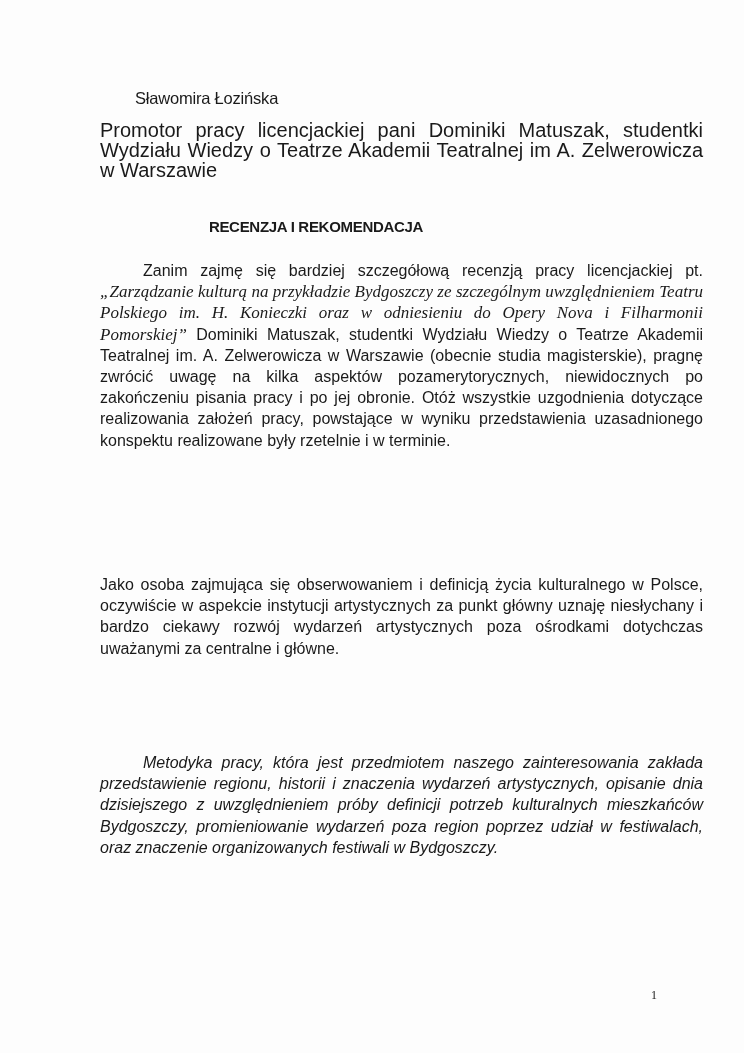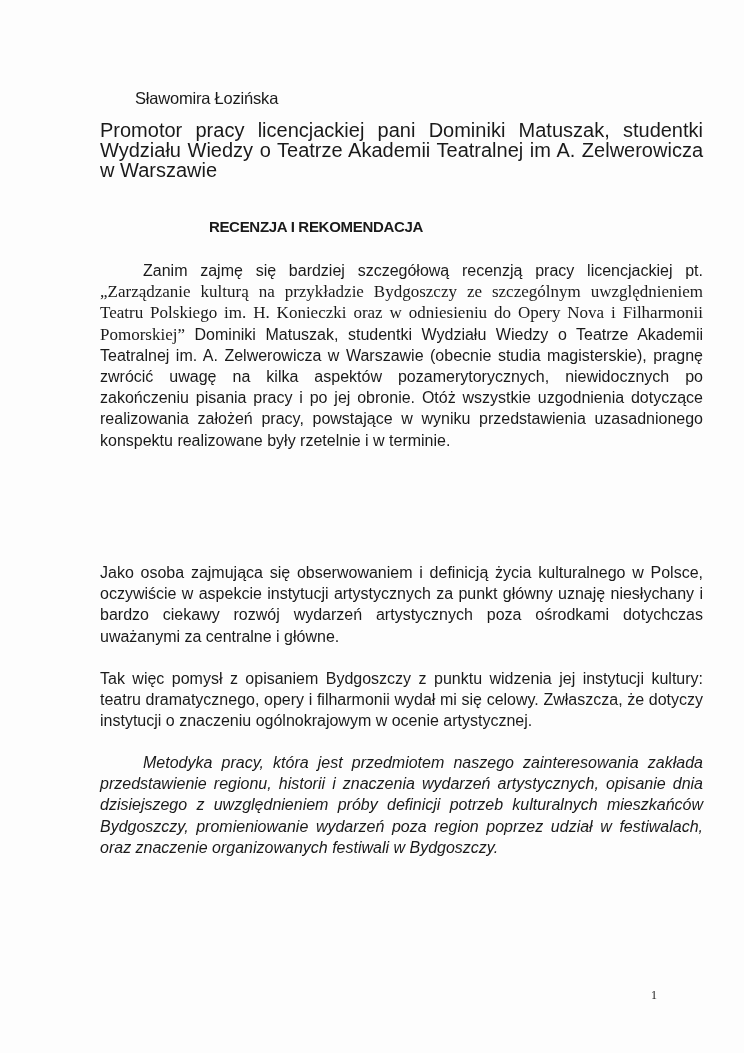--- a/index.html
+++ b/index.html
@@ -1,43 +1,42 @@
 <!DOCTYPE html>
 <html><head>
 <meta charset="utf-8">
 <style>
   html, body { margin: 0; padding: 0; background: #ffffff; }
   body { width: 744px; height: 1053px; position: relative; overflow: hidden; color: #1a1a1a; }
   .page { position: absolute; left: 0; top: 0; width: 744px; height: 1053px; background: #fdfdfd; }
   .sans { font-family: "Liberation Sans", "DejaVu Sans", sans-serif; }
-  .serif-i { font-family: "Liberation Serif", "DejaVu Serif", serif; }
+  .serif-i { font-family: "Liberation Serif", "DejaVu Serif", serif; font-style: italic; }
   .author { position: absolute; left: 100px; top: 89px; font-size: 16.5px; font-weight: normal; letter-spacing: -0.2px; margin-left: 35px; }
   .subtitle { position: absolute; left: 100px; top: 120px; width: 603px; font-size: 20px; line-height: 20px; text-align: justify; }
   .heading { position: absolute; left: 0; width: 632px; top: 218px; text-align: center; font-size: 15px; font-weight: bold; letter-spacing: -0.3px; }
   .para { position: absolute; left: 100px; width: 603px; font-size: 16px; line-height: 21.2px; text-align: justify; }
   .para.indent { text-indent: 43px; }
   .p1 { top: 260px; }
   .p2 { top: 513px; }
-  .p3 { top: 562px; }
+  .p3 { top: 574px; }
   .p4 { top: 668px; }
   .p5 { top: 752px; font-style: italic; }
   .p6 { top: 900px; }
   .title-italic { font-size: 17px; }
   .page-num { position: absolute; left: 651px; top: 988px; font-size: 12px; font-family: "Liberation Serif", serif; }
 </style>
 </head>
 <body>
 
 <div class="page">
   <div class="author sans">Sławomira Łozińska</div>
   <div class="subtitle sans">Promotor pracy licencjackiej pani Dominiki Matuszak, studentki Wydziału Wiedzy o Teatrze Akademii Teatralnej im A. Zelwerowicza w Warszawie</div>
   <div class="heading sans">RECENZJA I REKOMENDACJA</div>
 
   <div class="para indent p1 sans">
     <span>Zanim zajmę się bardziej szczegółową recenzją pracy licencjackiej pt. </span><span class="serif-i title-italic">„Zarządzanie kulturą na przykładzie Bydgoszczy ze szczególnym uwzględnieniem Teatru Polskiego im. H. Konieczki oraz w odniesieniu do Opery Nova i Filharmonii Pomorskiej”</span><span> Dominiki Matuszak, studentki Wydziału Wiedzy o Teatrze Akademii Teatralnej im. A. Zelwerowicza w Warszawie (obecnie studia magisterskie), pragnę zwrócić uwagę  na kilka aspektów pozamerytorycznych, niewidocznych po zakończeniu pisania pracy i po jej obronie.  Otóż wszystkie uzgodnienia dotyczące realizowania założeń pracy, powstające w wyniku przedstawienia uzasadnionego konspektu realizowane były rzetelnie i w terminie.</span>
   </div>
 
   <div class="para p3 sans">Jako osoba zajmująca się obserwowaniem i definicją życia kulturalnego w Polsce, oczywiście w aspekcie instytucji artystycznych za punkt główny uznaję niesłychany i bardzo ciekawy rozwój wydarzeń artystycznych poza ośrodkami dotychczas uważanymi za centralne i główne.</div>
-  <div class="para p4 sans">Tak więc pomysł z opisaniem Bydgoszczy z punktu widzenia jej instytucji kultury: teatru dramatycznego, opery i filharmonii wydał mi się celowy. Zwłaszcza, że dotyczy instytucji o znaczeniu ogólnokrajowym w ocenie artystycznej.</div>
   <div class="para indent p5 sans">Metodyka pracy, która jest przedmiotem naszego zainteresowania zakłada przedstawienie regionu, historii i znaczenia wydarzeń artystycznych, opisanie dnia dzisiejszego z uwzględnieniem próby definicji potrzeb kulturalnych mieszkańców Bydgoszczy, promieniowanie wydarzeń poza region poprzez udział w festiwalach, oraz znaczenie organizowanych festiwali w Bydgoszczy.</div>
 
   <div class="page-num">1</div>
 </div>
 
 </body></html>

